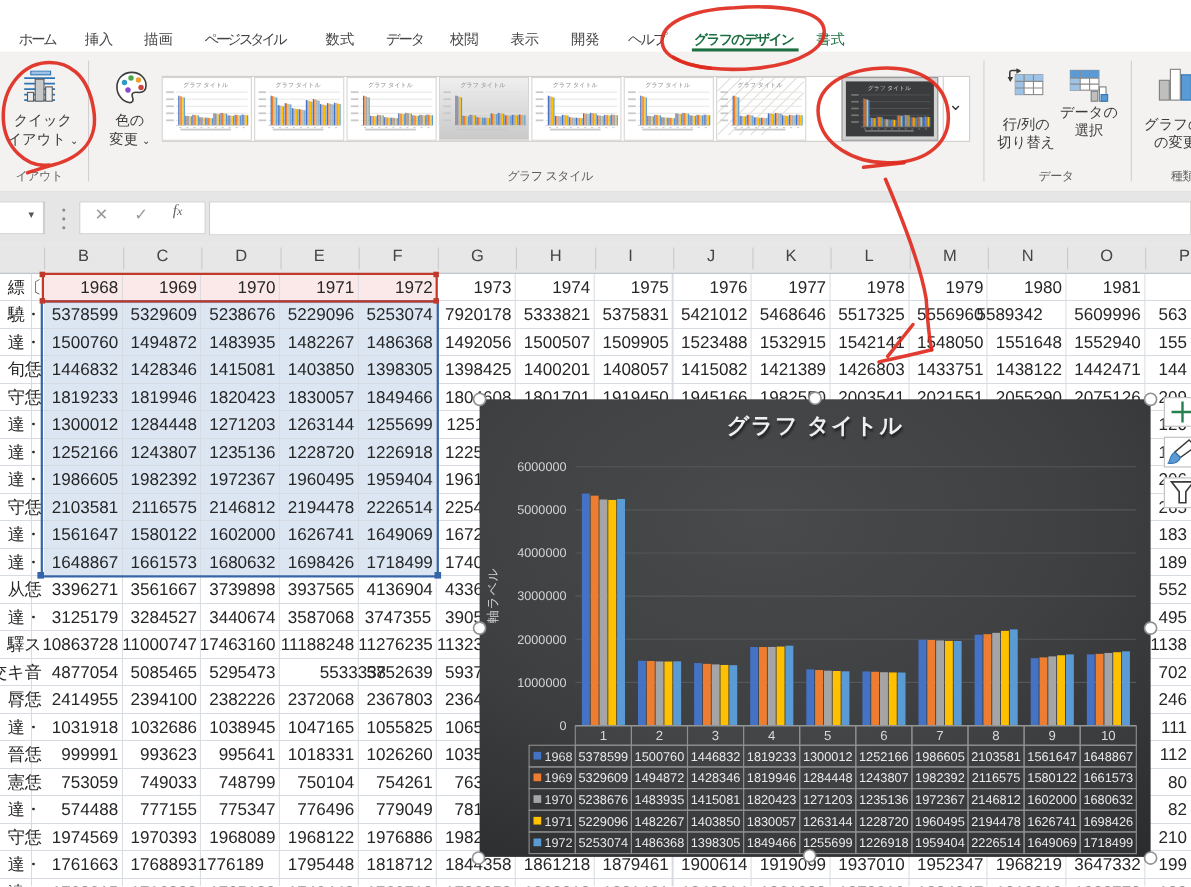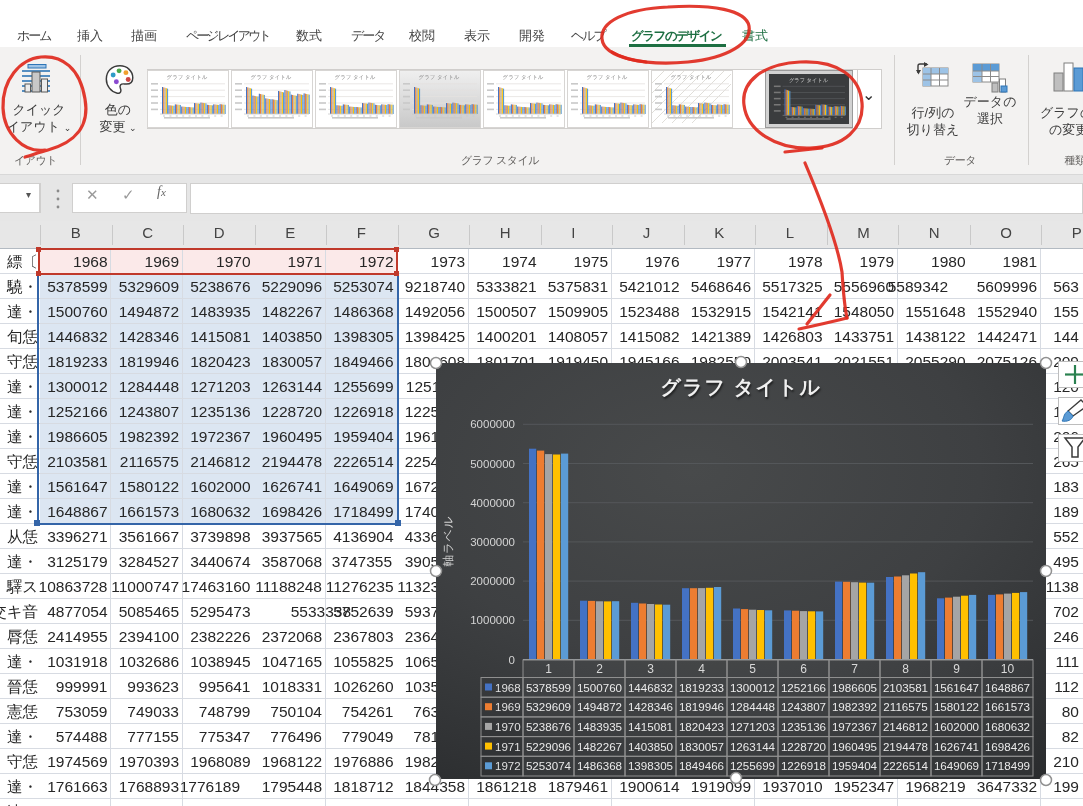--- a/index.html
+++ b/index.html
@@ -23,21 +23,21 @@
  repeating-linear-gradient(90deg,rgba(0,0,0,0) 0px,rgba(0,0,0,0) 70.5px,#d7dbe2 70.5px,#d7dbe2 71.5px);
  background-position:0 0,40px 0;}
 .chart{position:absolute;left:436px;top:363px;width:610px;height:416px;
  background:radial-gradient(118% 112% at 42% 26%, #484a4b 0%, #3e4042 40%, #2d2f31 75%, #212325 100%);}
 .qbtn{position:absolute;left:1058px;width:34px;background:#fff;border:1px solid #bdbdbd;box-sizing:border-box;}
 </style></head><body>
 <div id="app">
 <span class="tab" style="left:17px;letter-spacing:-2px">ホーム</span>
 <span class="tab" style="left:77px;letter-spacing:0px">挿入</span>
 <span class="tab" style="left:131px;letter-spacing:0px">描画</span>
-<span class="tab" style="left:186px;letter-spacing:-3px">ページ レイアウト</span>
+<span class="tab" style="left:186px;letter-spacing:-3px">ページ スタイル</span>
 <span class="tab" style="left:296px;letter-spacing:0px">数式</span>
 <span class="tab" style="left:351px;letter-spacing:-2px">データ</span>
 <span class="tab" style="left:409px;letter-spacing:0px">校閲</span>
 <span class="tab" style="left:464px;letter-spacing:0px">表示</span>
 <span class="tab" style="left:519px;letter-spacing:0px">開発</span>
 <span class="tab" style="left:571px;letter-spacing:-2px">ヘルプ</span>
 <span class="tab" style="left:631px;color:#1d6f42;font-weight:bold;font-size:12.5px;letter-spacing:-1.5px">グラフのデザイン</span>
 <span class="tab" style="left:742px;color:#1d6f42">書式</span>
 <div class="abs" style="left:629px;top:44px;width:97px;height:3px;background:#1d6f42"></div>
 <div class="ribbon">
@@ -794,21 +794,21 @@
 <span class="cell num" style="right:332.0px;top:0px">1977</span>
 <span class="cell num" style="right:260.5px;top:0px">1978</span>
 <span class="cell num" style="right:189.0px;top:0px">1979</span>
 <span class="cell num" style="right:117.5px;top:0px">1980</span>
 <span class="cell num" style="right:46.0px;top:0px">1981</span>
 <span class="cell num" style="right:975.5px;top:25px">5378599</span>
 <span class="cell num" style="right:904.0px;top:25px">5329609</span>
 <span class="cell num" style="right:832.5px;top:25px">5238676</span>
 <span class="cell num" style="right:761.0px;top:25px">5229096</span>
 <span class="cell num" style="right:689.5px;top:25px">5253074</span>
-<span class="cell num" style="right:618.0px;top:25px">9218740</span>
+<span class="cell num" style="right:618.0px;top:25px">7920178</span>
 <span class="cell num" style="right:546.5px;top:25px">5333821</span>
 <span class="cell num" style="right:475.0px;top:25px">5375831</span>
 <span class="cell num" style="right:403.5px;top:25px">5421012</span>
 <span class="cell num" style="right:332.0px;top:25px">5468646</span>
 <span class="cell num" style="right:260.5px;top:25px">5517325</span>
 <span class="cell num" style="right:189.0px;top:25px">5556960</span>
 <span class="cell num" style="right:135px;top:25px">5589342</span>
 <span class="cell num" style="right:46.0px;top:25px">5609996</span>
 <span class="cell num" style="right:4.0px;top:25px">563</span>
 <span class="cell num" style="right:975.5px;top:50px">1500760</span>

